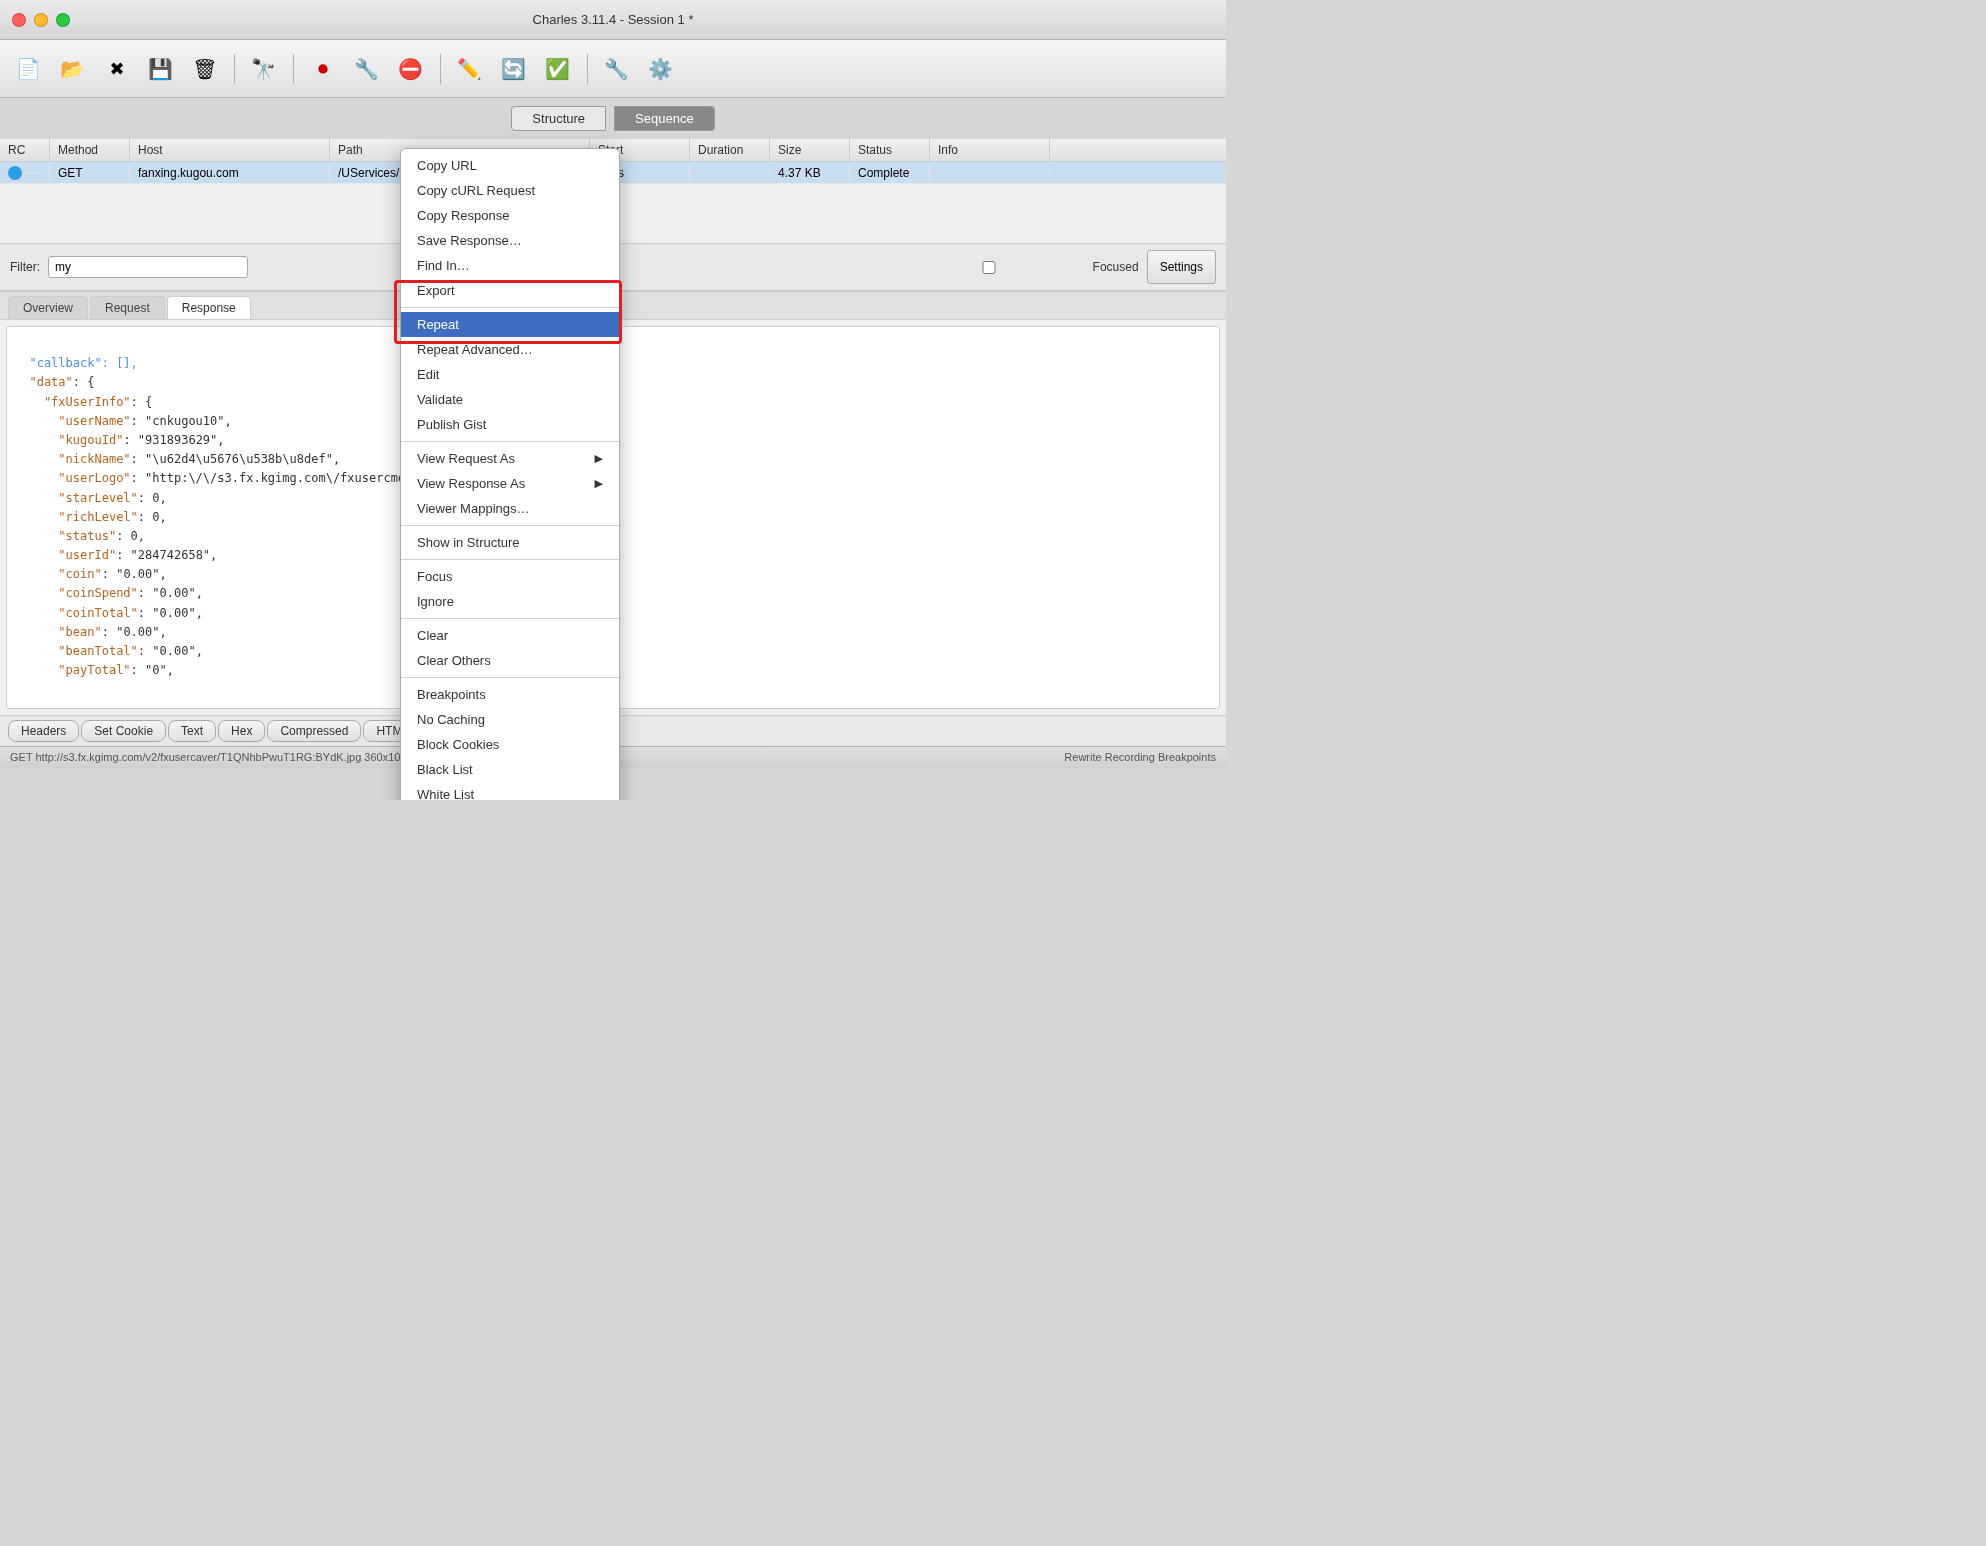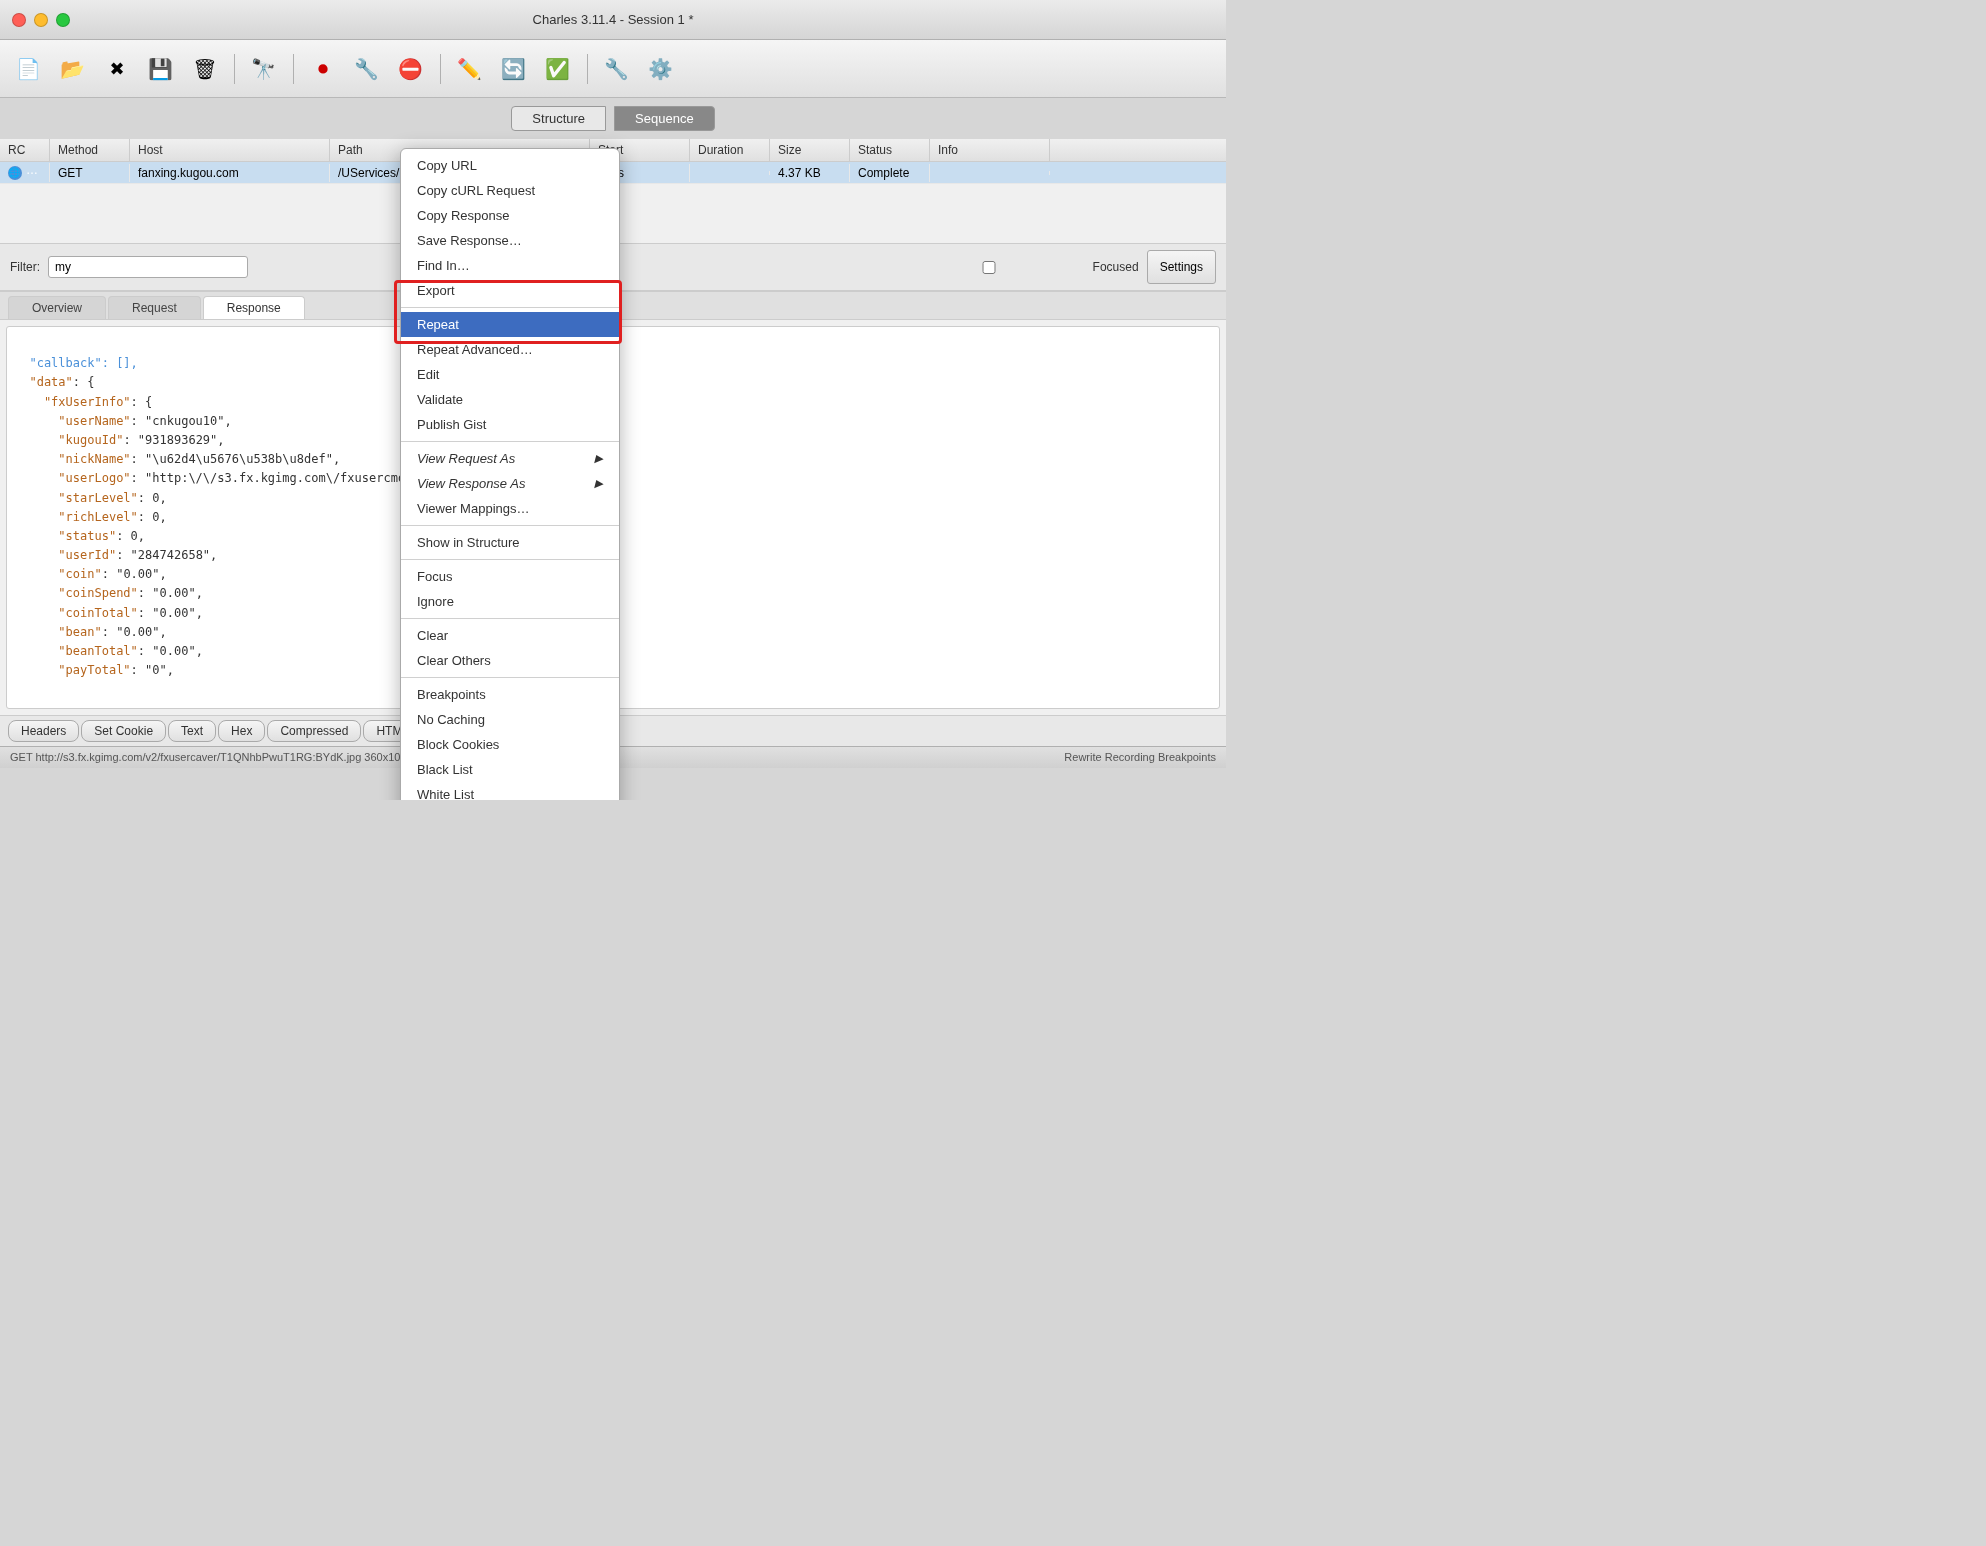--- a/index.html
+++ b/index.html
@@ -195,21 +195,21 @@
     
     .panel-tabs {
       display: flex;
       align-items: center;
       background: #e0e0e0;
       border-bottom: 1px solid #ccc;
       padding: 4px 8px 0;
       gap: 2px;
     }
     .panel-tab {
-      padding: 4px 23px;
+      padding: 4px 14px;
       font-size: 12px;
       cursor: pointer;
       border: 1px solid #ccc;
       border-bottom: none;
       border-radius: 4px 4px 0 0;
       background: #d5d5d5;
       color: #444;
     }
     .panel-tab.active {
       background: white;
@@ -308,21 +308,20 @@
     }
     .menu-separator {
       height: 1px;
       background: #d0d0d0;
       margin: 4px 0;
     }
     .menu-item-with-arrow {
       display: flex;
       justify-content: space-between;
       align-items: center;
-      font-style: italic;
     }
     .menu-arrow { font-size: 11px; }
 
     
     .repeat-highlight {
       position: absolute;
       left: 394px;
       top: 280px;
       width: 228px;
       height: 64px;

